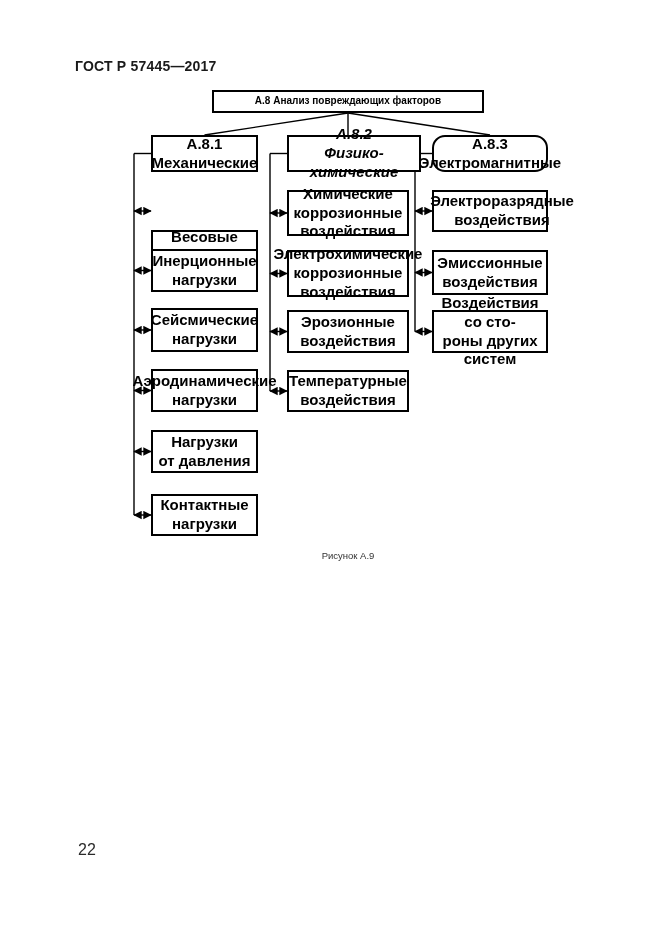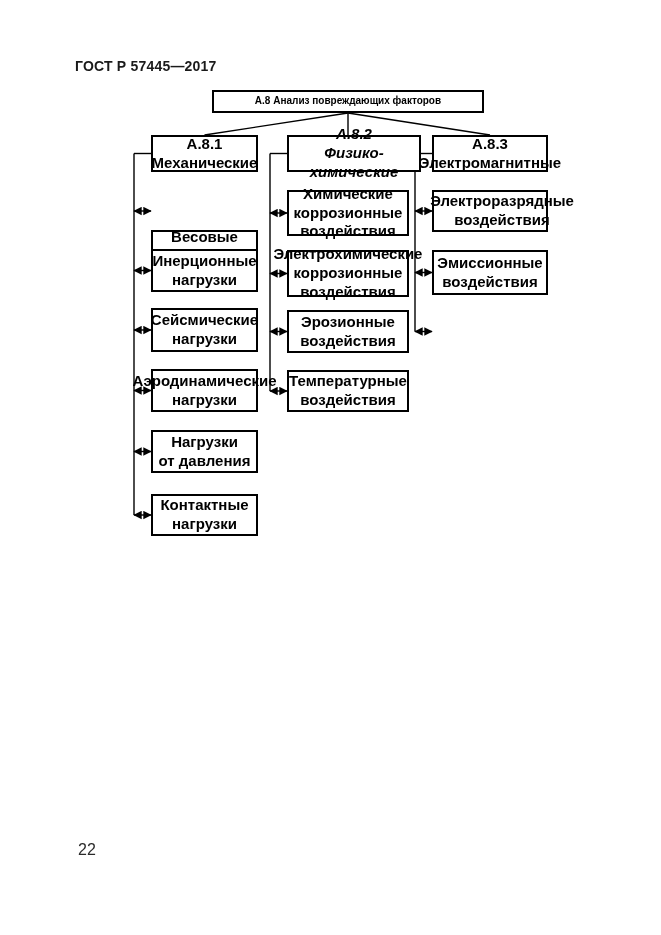--- a/index.html
+++ b/index.html
@@ -101,22 +101,25 @@
       <div class="box" style="left: 287px; top: 190px; width: 122px; height: 46px;">Химические
 коррозионные
 воздействия</div>
       <div class="box" style="left: 287px; top: 250px; width: 122px; height: 47px;">Электрохимические
 коррозионные
 воздействия</div>
       <div class="box" style="left: 287px; top: 310px; width: 122px; height: 43px;">Эрозионные
 воздействия</div>
       <div class="box" style="left: 287px; top: 370px; width: 122px; height: 42px;">Температурные
 воздействия</div>
-      <div class="box header-box" style="left: 432px; top: 135px; width: 116px; height: 37px;">А.8.3
+      <div class="box header-box" style="left: 432px; top: 135px; width: 116px; height: 37px; border-radius: 13px;">А.8.3
 Электромагнитные</div>
       <div class="box" style="left: 432px; top: 190px; width: 116px; height: 42px; padding-left: 26px;">Электроразрядные
 воздействия</div>
       <div class="box" style="left: 432px; top: 250px; width: 116px; height: 45px;">Эмиссионные
 воздействия</div>
+      <div class="box" style="left: 432px; top: 310px; width: 116px; height: 43px;">Воздействия со сто-
+роны других систем</div>
     </div>
 
+  <div class="caption">Рисунок А.9</div>
   <div class="page-number">22</div>
 </div>
 
 </body></html>

